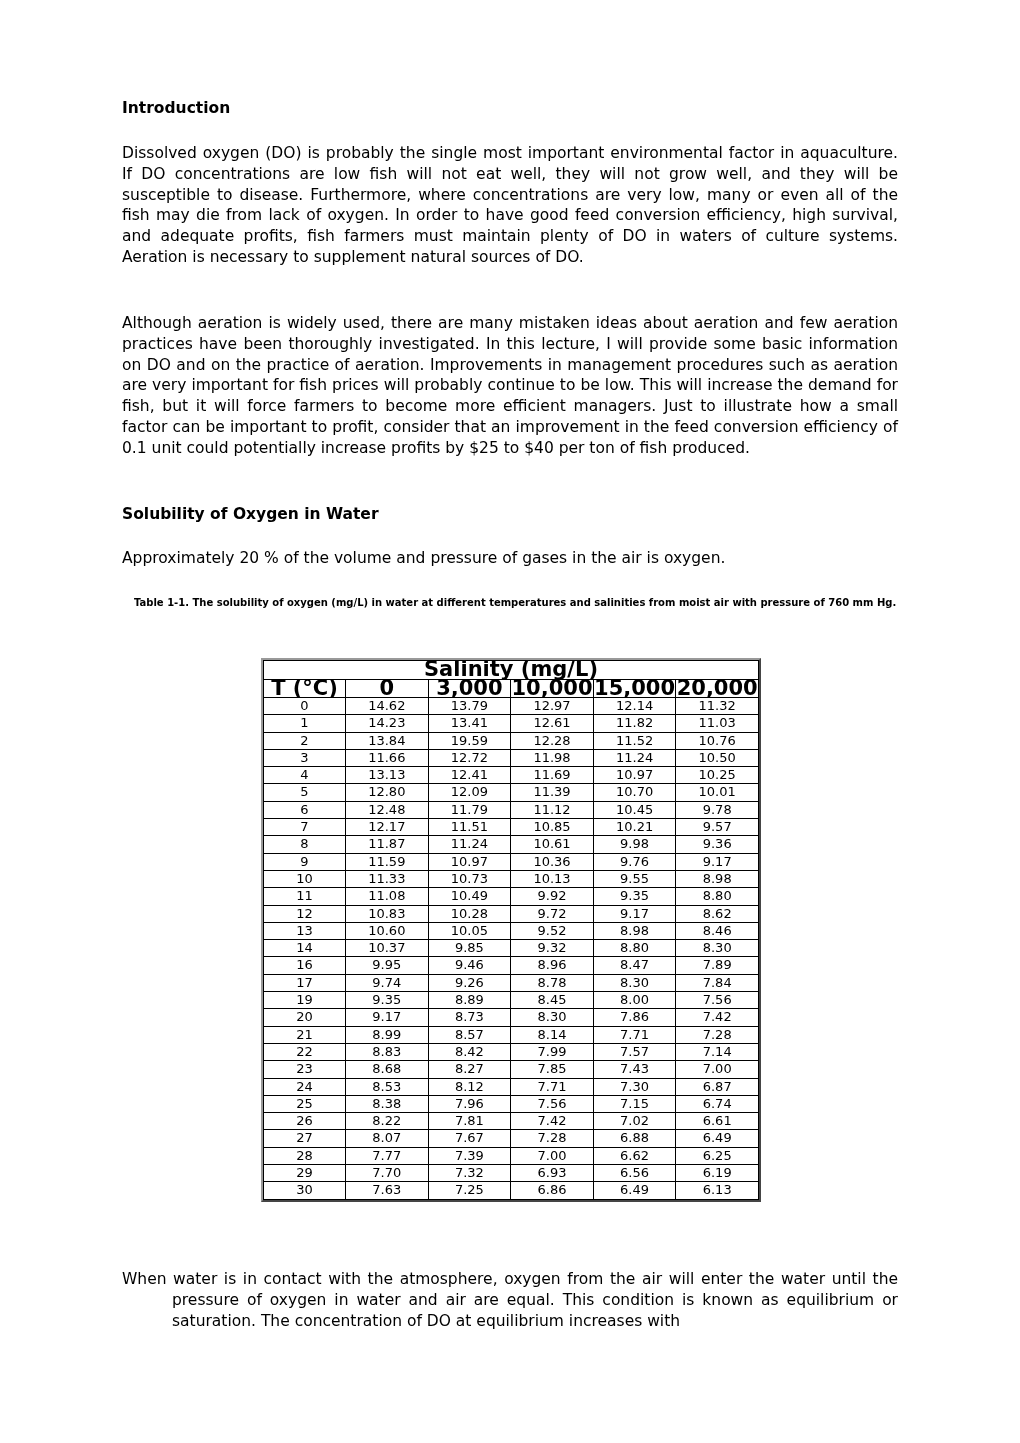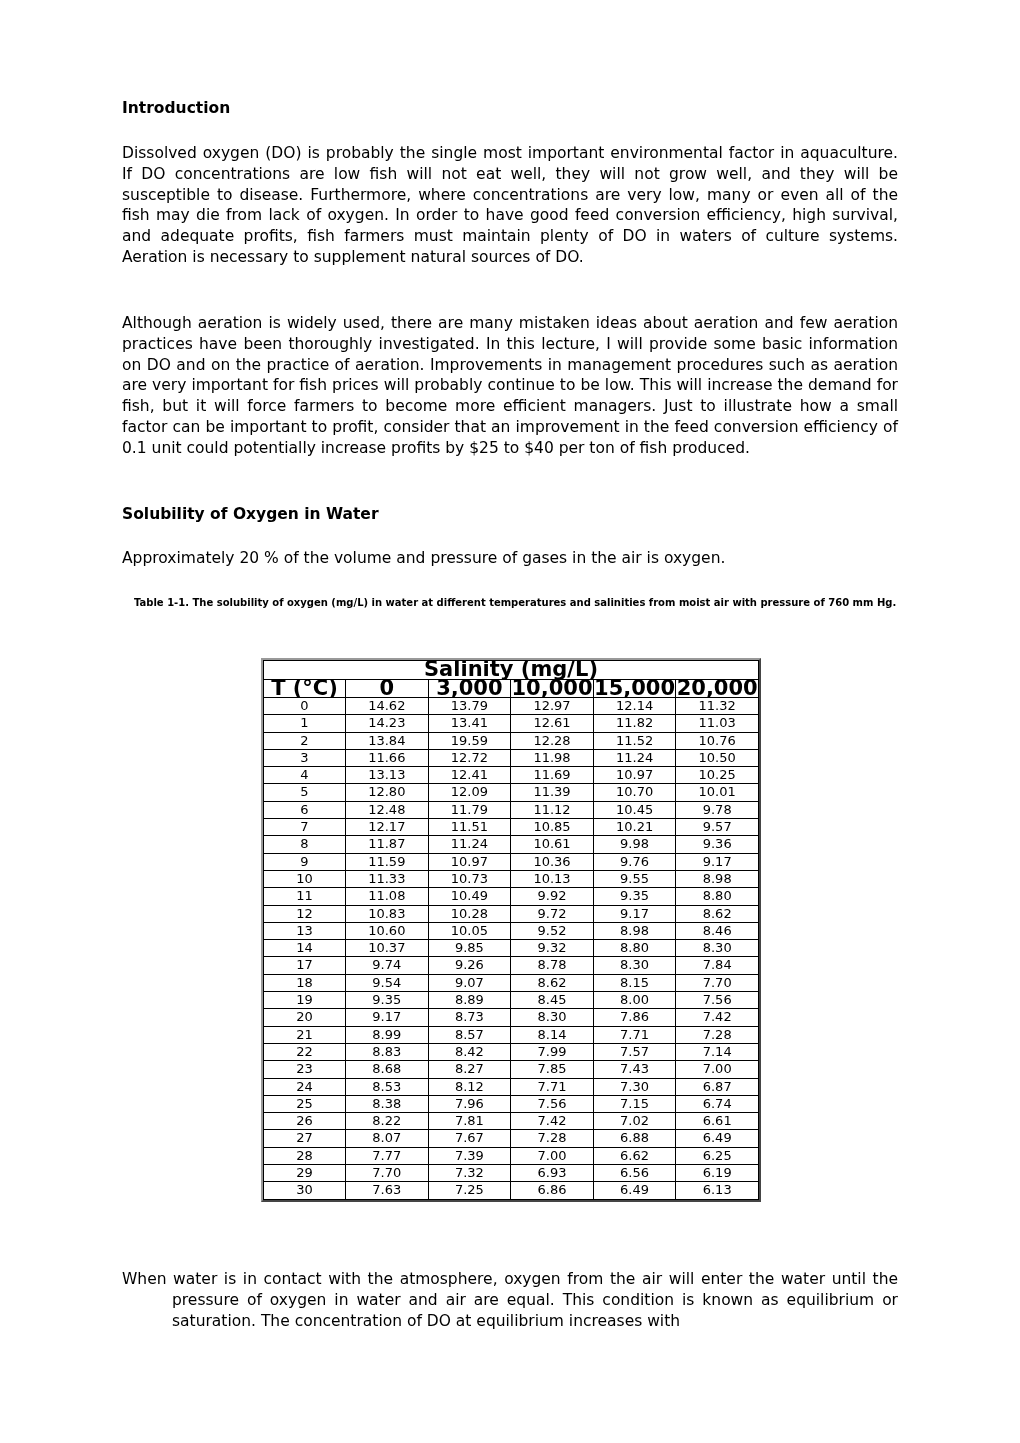--- a/index.html
+++ b/index.html
@@ -170,36 +170,36 @@
         </tr>
         <tr>
           <td>14</td>
           <td>10.37</td>
           <td>9.85</td>
           <td>9.32</td>
           <td>8.80</td>
           <td>8.30</td>
         </tr>
         <tr>
+          <td>16</td>
+          <td>9.95</td>
+          <td>9.46</td>
+          <td>8.96</td>
+          <td>8.47</td>
+          <td>7.89</td>
+        </tr>
+        <tr>
           <td>17</td>
           <td>9.74</td>
           <td>9.26</td>
           <td>8.78</td>
           <td>8.30</td>
           <td>7.84</td>
         </tr>
         <tr>
-          <td>18</td>
-          <td>9.54</td>
-          <td>9.07</td>
-          <td>8.62</td>
-          <td>8.15</td>
-          <td>7.70</td>
-        </tr>
-        <tr>
           <td>19</td>
           <td>9.35</td>
           <td>8.89</td>
           <td>8.45</td>
           <td>8.00</td>
           <td>7.56</td>
         </tr>
         <tr>
           <td>20</td>
           <td>9.17</td>

